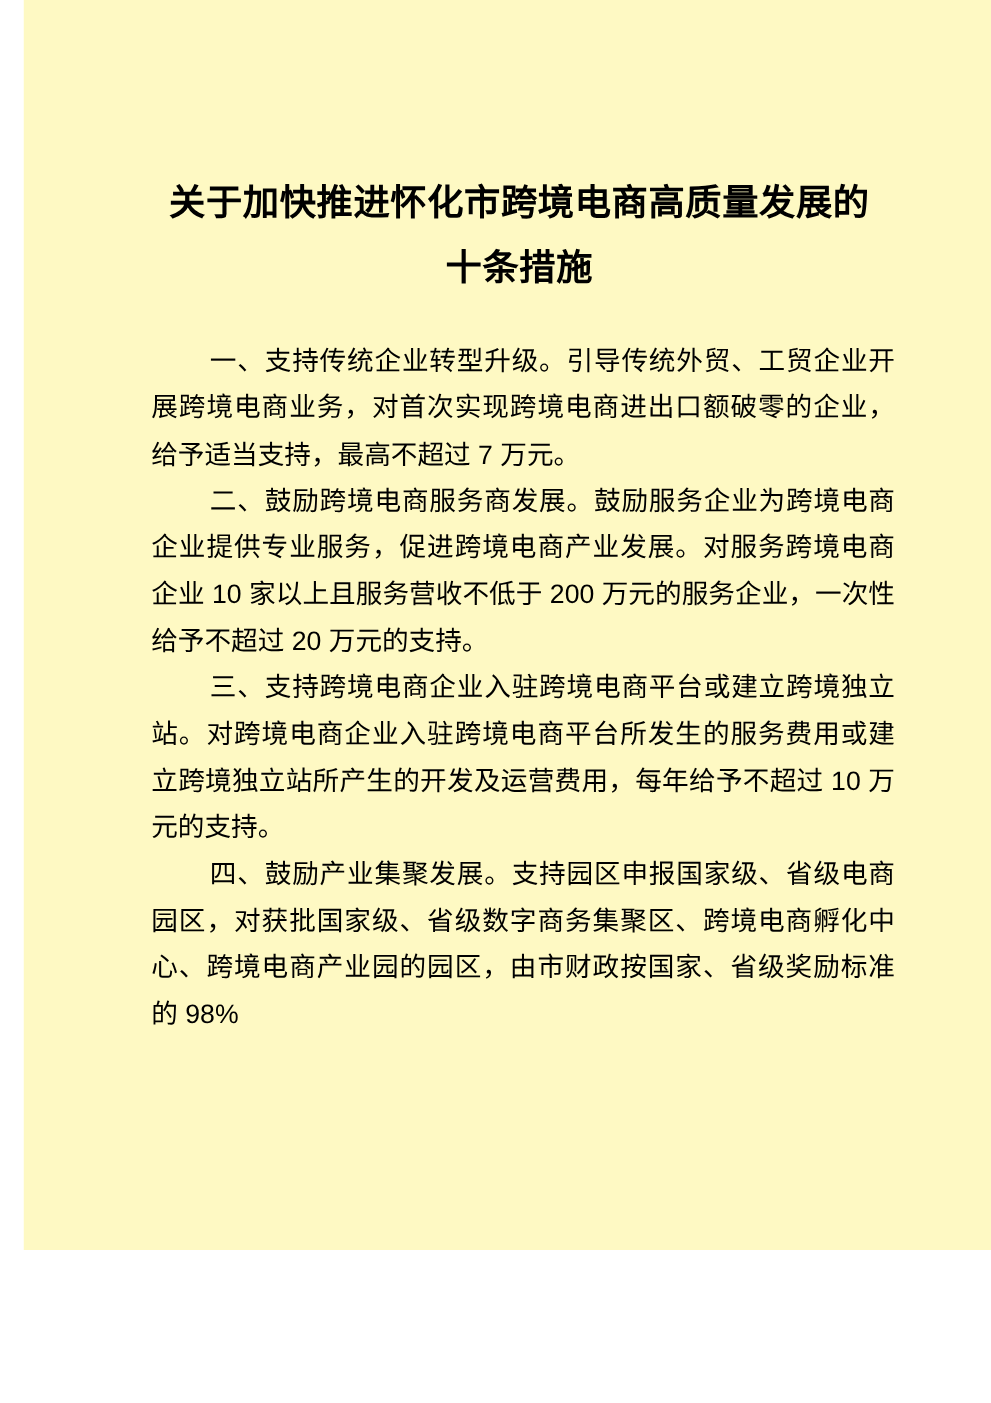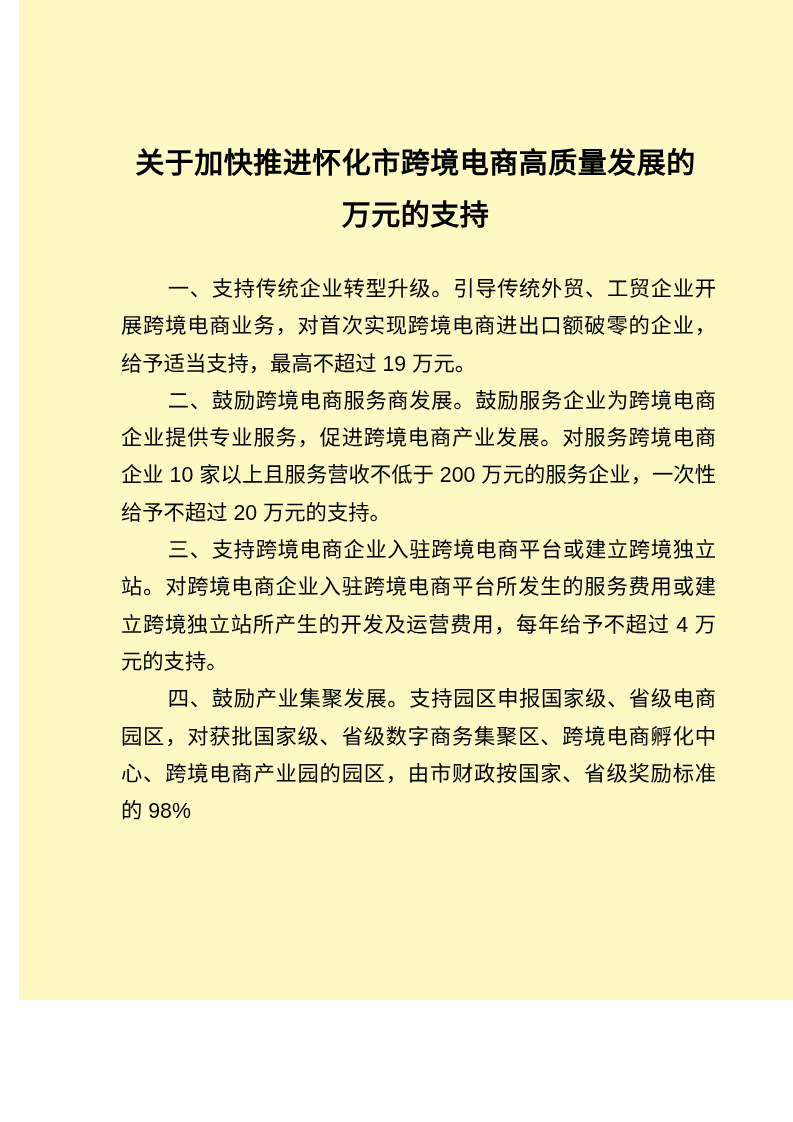--- a/index.html
+++ b/index.html
@@ -54,25 +54,25 @@
     color: #000000;
   }
 </style>
 </head>
 <body>
 
 <div class="page">
 
   <div class="doc-title">
     <div class="title-line">关于加快推进怀化市跨境电商高质量发展的</div>
-    <div class="title-line">万元的支持</div>
+    <div class="title-line">十条措施</div>
   </div>
 
   <div class="doc-body">
-    <p>一、支持传统企业转型升级。引导传统外贸、工贸企业开展跨境电商业务，对首次实现跨境电商进出口额破零的企业，给予适当支持，最高不超过 19 万元。</p>
+    <p>一、支持传统企业转型升级。引导传统外贸、工贸企业开展跨境电商业务，对首次实现跨境电商进出口额破零的企业，给予适当支持，最高不超过 7 万元。</p>
     <p>二、鼓励跨境电商服务商发展。鼓励服务企业为跨境电商企业提供专业服务，促进跨境电商产业发展。对服务跨境电商企业 10 家以上且服务营收不低于 200 万元的服务企业，一次性给予不超过 20 万元的支持。</p>
-    <p>三、支持跨境电商企业入驻跨境电商平台或建立跨境独立站。对跨境电商企业入驻跨境电商平台所发生的服务费用或建立跨境独立站所产生的开发及运营费用，每年给予不超过 4 万元的支持。</p>
+    <p>三、支持跨境电商企业入驻跨境电商平台或建立跨境独立站。对跨境电商企业入驻跨境电商平台所发生的服务费用或建立跨境独立站所产生的开发及运营费用，每年给予不超过 10 万元的支持。</p>
     <p>四、鼓励产业集聚发展。支持园区申报国家级、省级电商园区，对获批国家级、省级数字商务集聚区、跨境电商孵化中心、跨境电商产业园的园区，由市财政按国家、省级奖励标准的 98%</p>
   </div>
 
   <div class="page-number">– 2 –</div>
 
 </div>
 
 </body></html>

